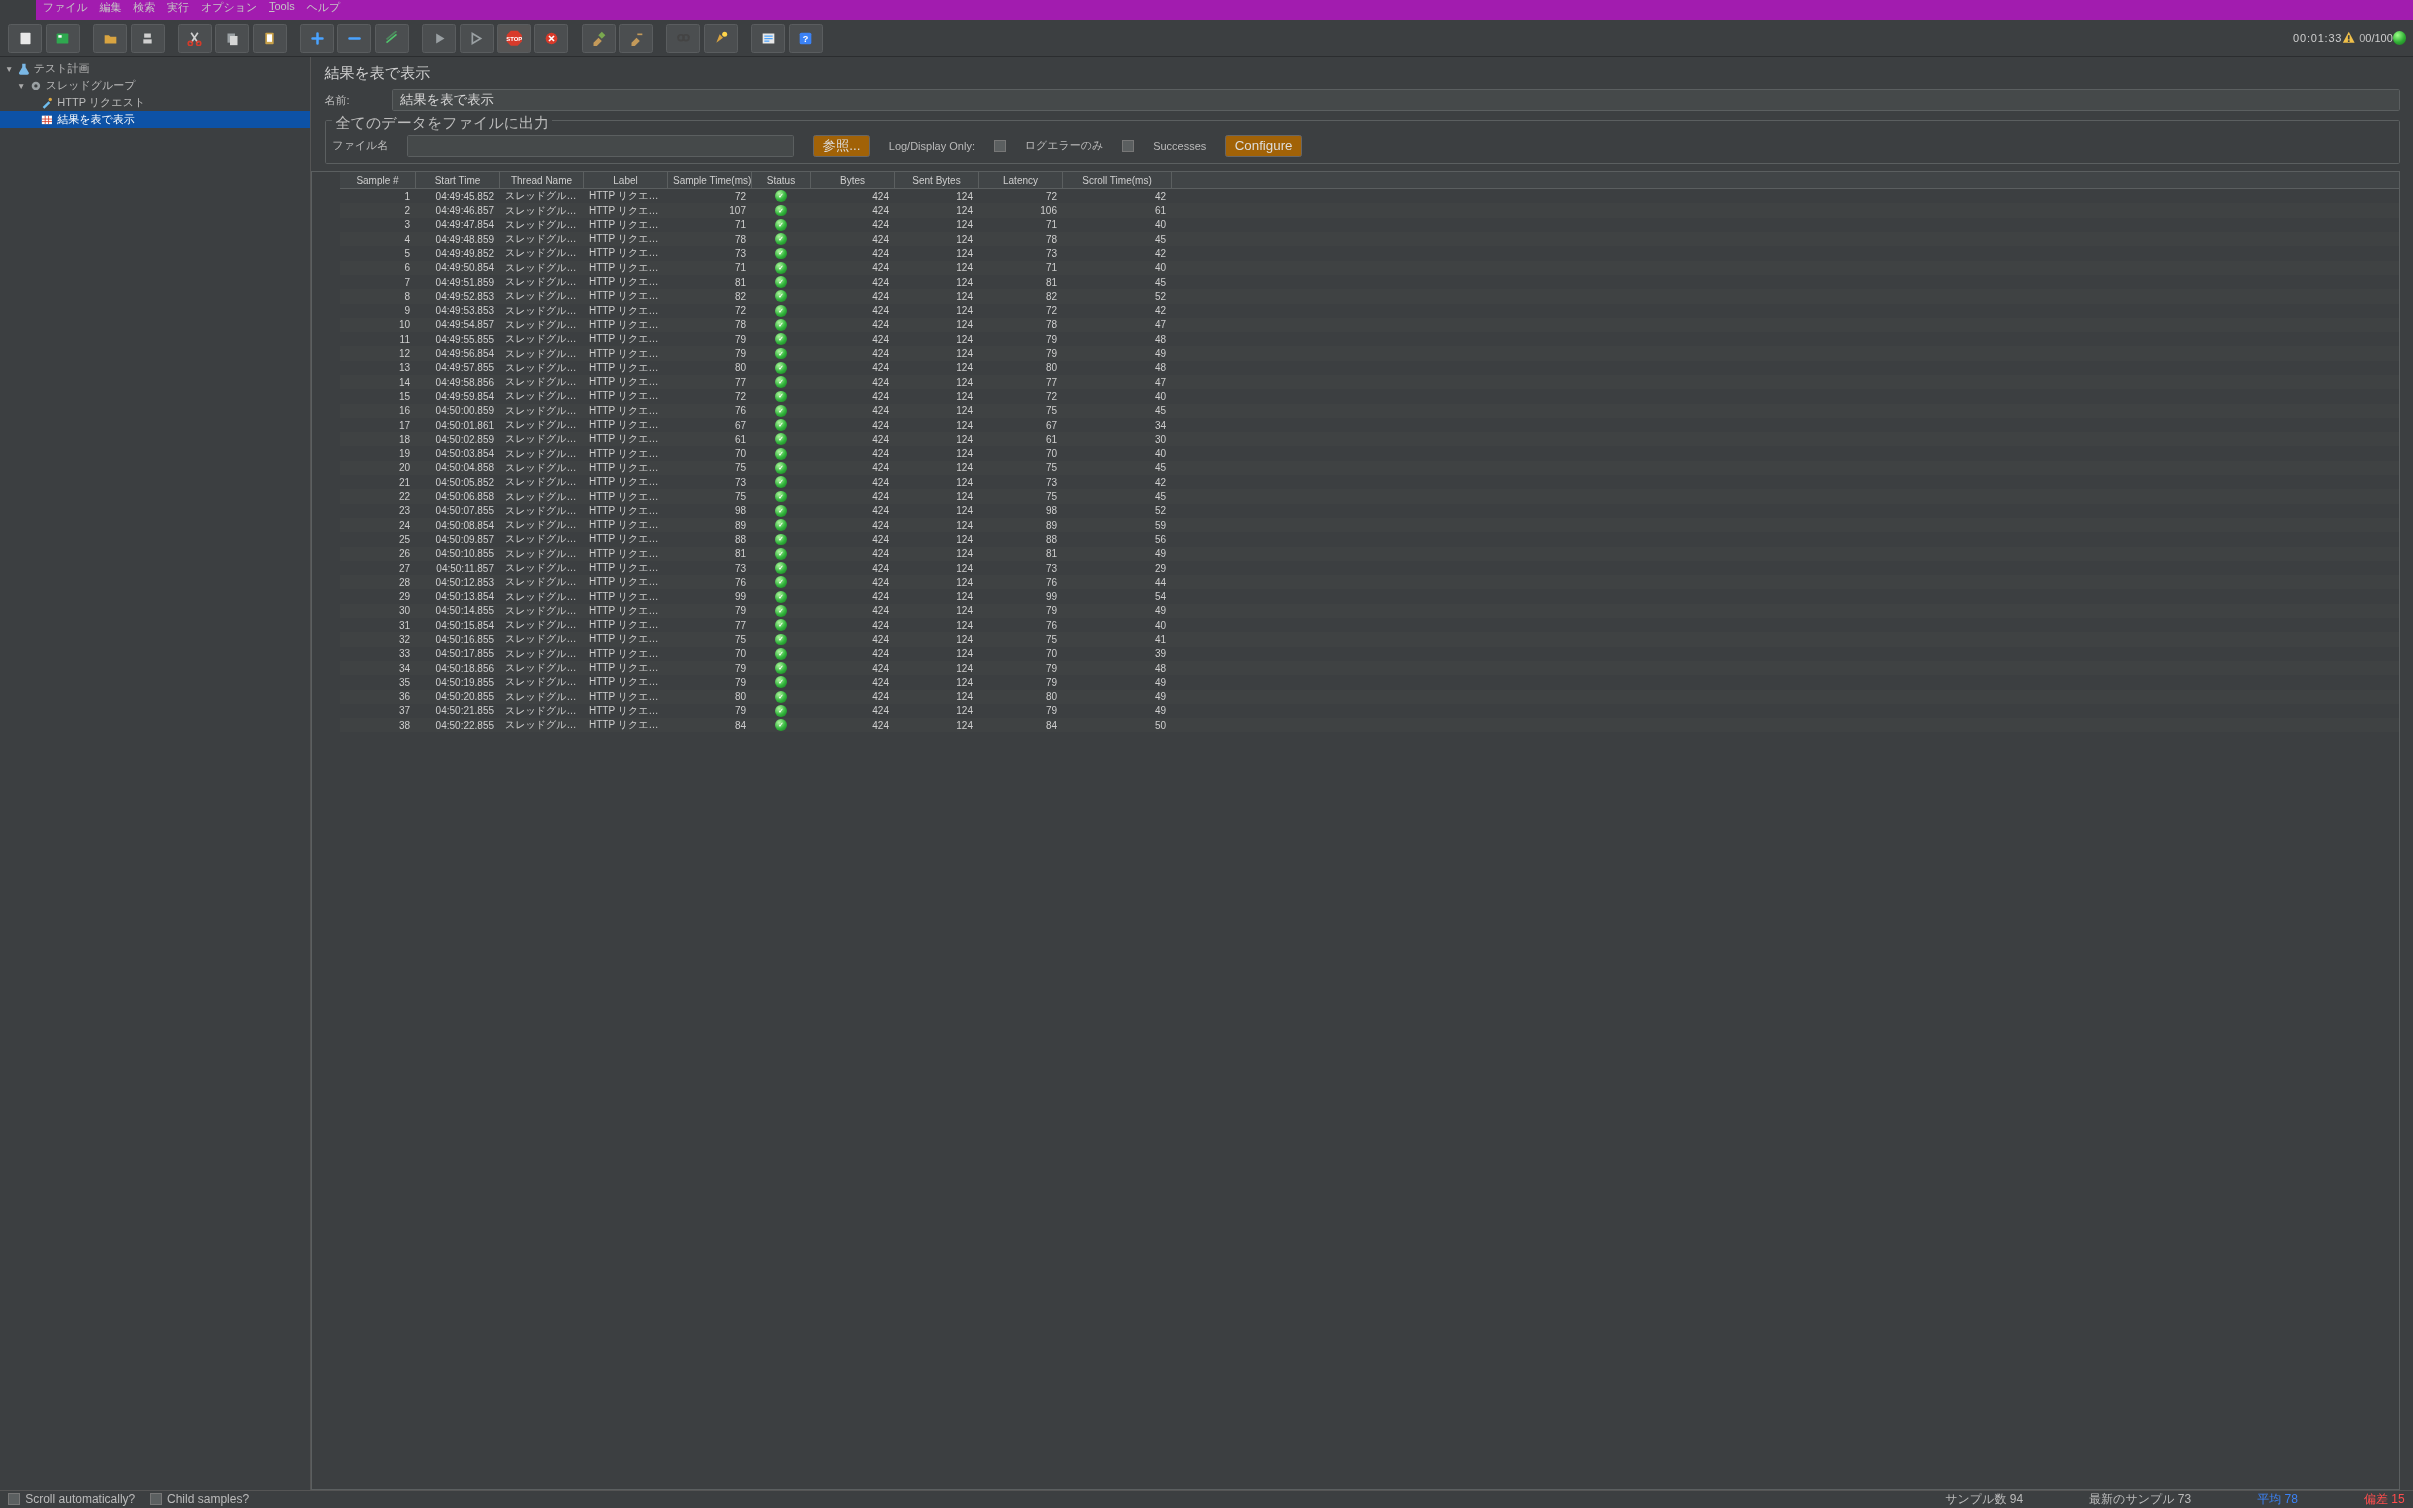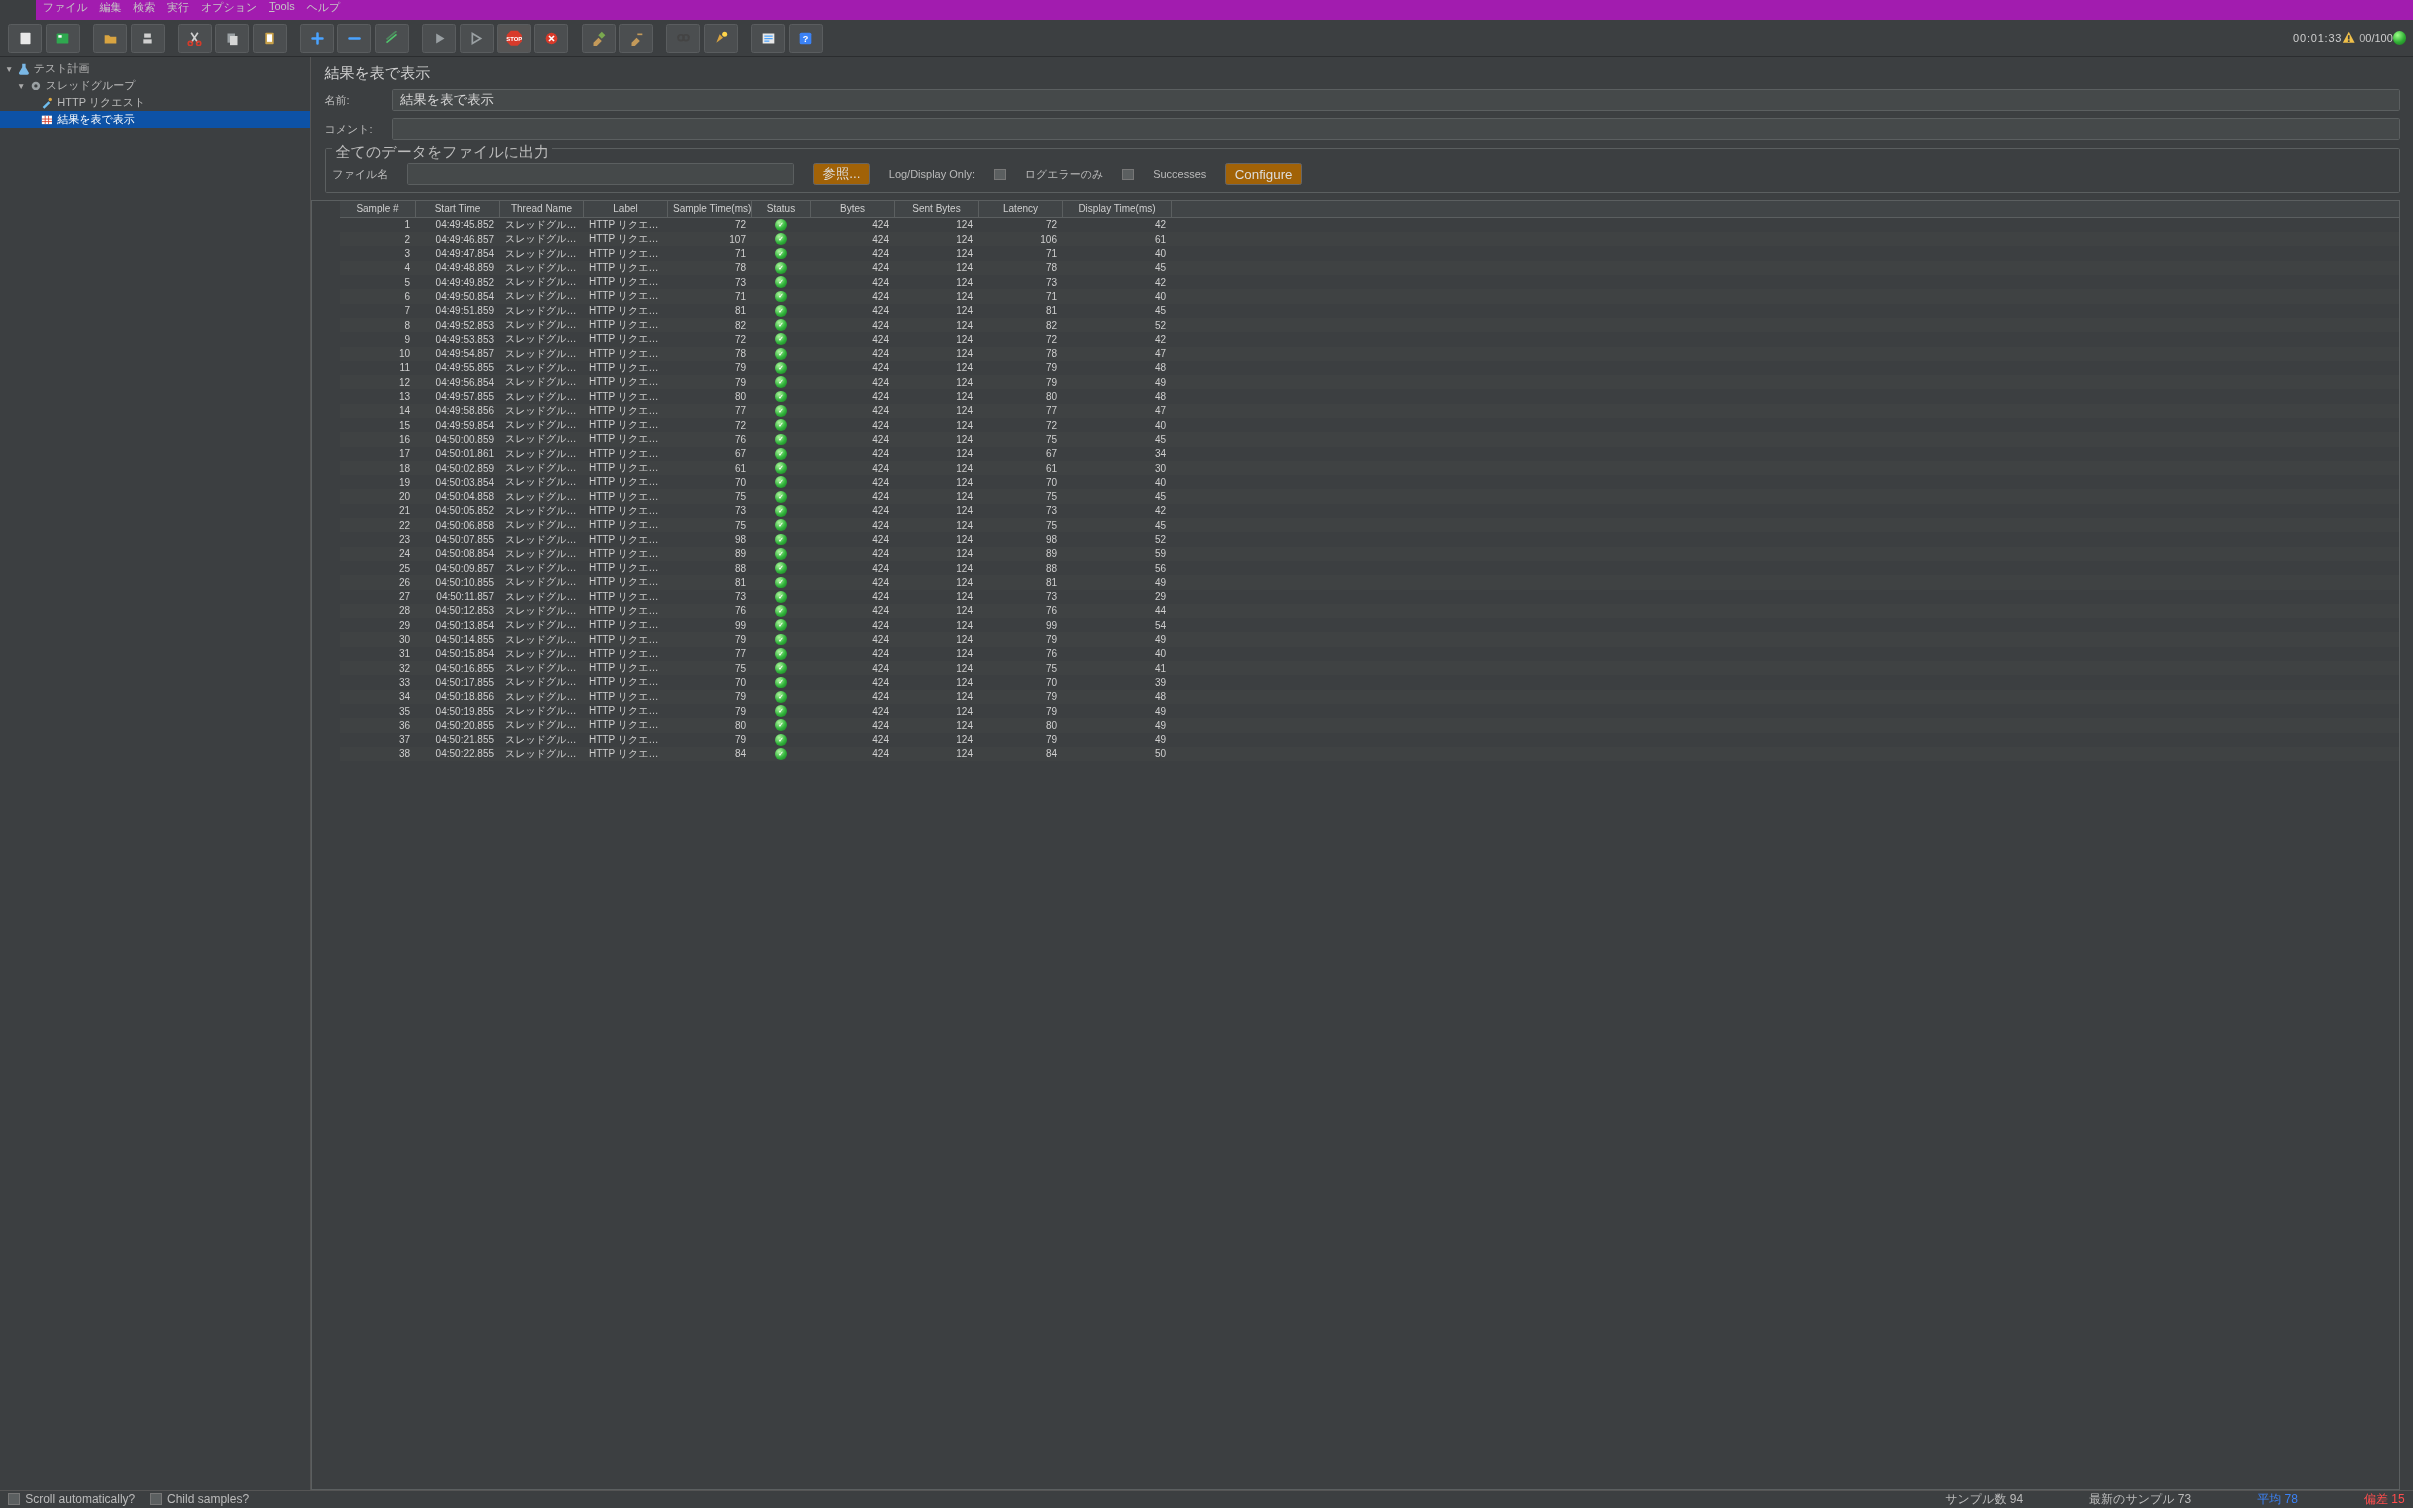--- a/index.html
+++ b/index.html
@@ -261,24 +261,20 @@
     </div>
   </div>
 
   <div class="main">
     <div class="main-title">結果を表で表示</div>
 
     <div class="form-row">
       <div class="form-lab">名前:</div>
       <input class="form-input" value="結果を表で表示" style="">
     </div>
-    <div class="form-row">
-      <div class="form-lab">コメント:</div>
-      <input class="form-input" style="">
-    </div>
 
     <div class="box">
       <span class="box-legend">全てのデータをファイルに出力</span>
       <div class="box-body">
         <span>ファイル名</span>
         <input class="form-input" style="max-width: 387px;">
         <button class="smallbtn">参照...</button>
         <span>Log/Display Only:</span>
         <span class="chk"></span>
         <span>ログエラーのみ</span>
@@ -292,21 +288,21 @@
       <div class="thead">
         <div class="th c0">Sample #</div>
         <div class="th c1">Start Time</div>
         <div class="th c2">Thread Name</div>
         <div class="th c3">Label</div>
         <div class="th c4">Sample Time(ms)</div>
         <div class="th c5">Status</div>
         <div class="th c6">Bytes</div>
         <div class="th c7">Sent Bytes</div>
         <div class="th c8">Latency</div>
-        <div class="th c9">Display Time(ms)</div>
+        <div class="th c9">Scroll Time(ms)</div>
       </div>
       <div class="tbody" id="tbody">
           <div class="tr">
             <div class="td c0 r">1</div>
             <div class="td c1 r">04:49:45.852</div>
             <div class="td c2">スレッドグル―...</div>
             <div class="td c3">HTTP リクエスト</div>
             <div class="td c4 r">72</div>
             <div class="td c5 c">
               <div class="stat-dot"></div>

